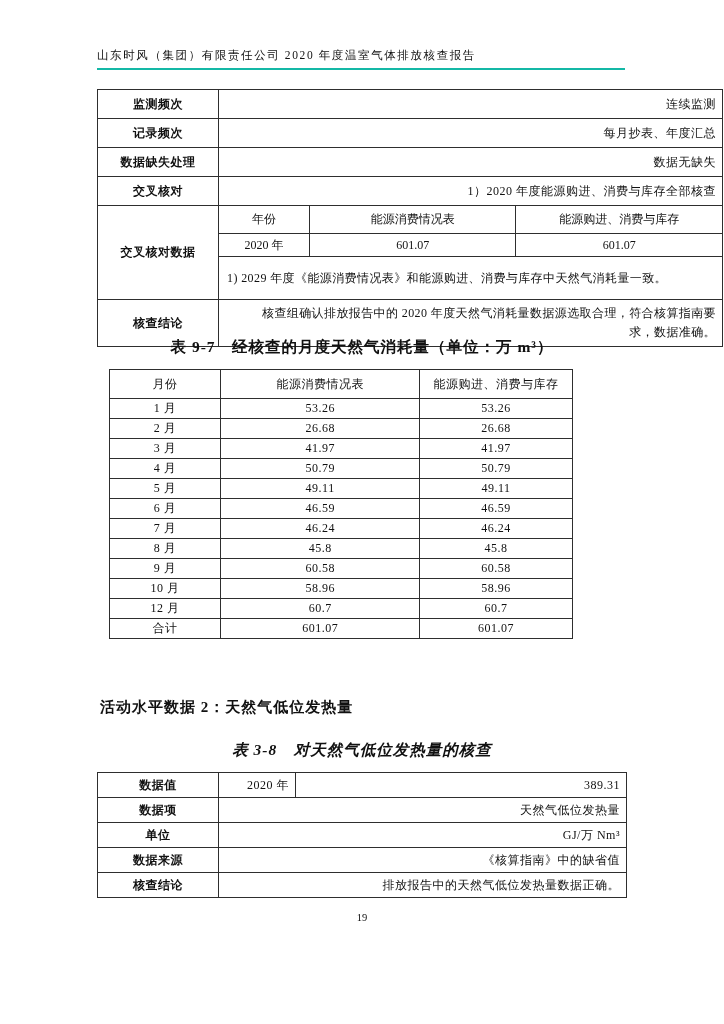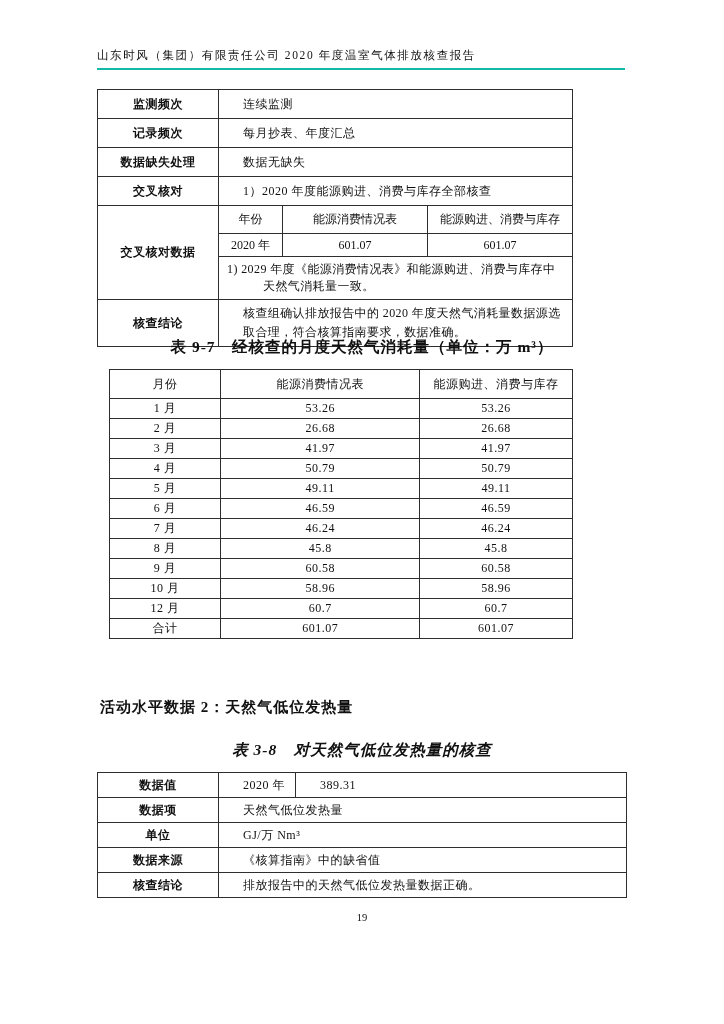--- a/index.html
+++ b/index.html
@@ -26,24 +26,24 @@
   
   table{border-collapse:collapse;table-layout:fixed;}
   td{
     border:1px solid #2e2e2e;
     font-size:12px;
     vertical-align:middle;
     padding:2px 6px;
     overflow:hidden;
   }
   .lbl{text-align:center;font-weight:bold;letter-spacing:0.5px;}
-  .val{text-align:left;padding-left:24px;letter-spacing:0.5px;}
-
-  
-  .t1{position:absolute;top:89px;left:97px;width:476px;}
+  .val{text-align:right;padding-left:24px;letter-spacing:0.5px;}
+
+  
+  .t1{position:absolute;top:89px;left:97px;width:626px;}
   .t1 td.simple{height:24px;}
   .t1 td.nested{padding:0;}
   .inner{width:100%;border-collapse:collapse;table-layout:fixed;}
   .inner td{border:1px solid #2e2e2e;text-align:center;padding:1px 4px;}
   .inner tr td:first-child{border-left:none;}
   .inner tr td:last-child{border-right:none;}
   .inner tr:first-child td{border-top:none;}
   .inner tr:last-child td{border-bottom:none;}
   .inner tr.ih td{height:25px;}
   .inner tr.id td{height:20px;}

